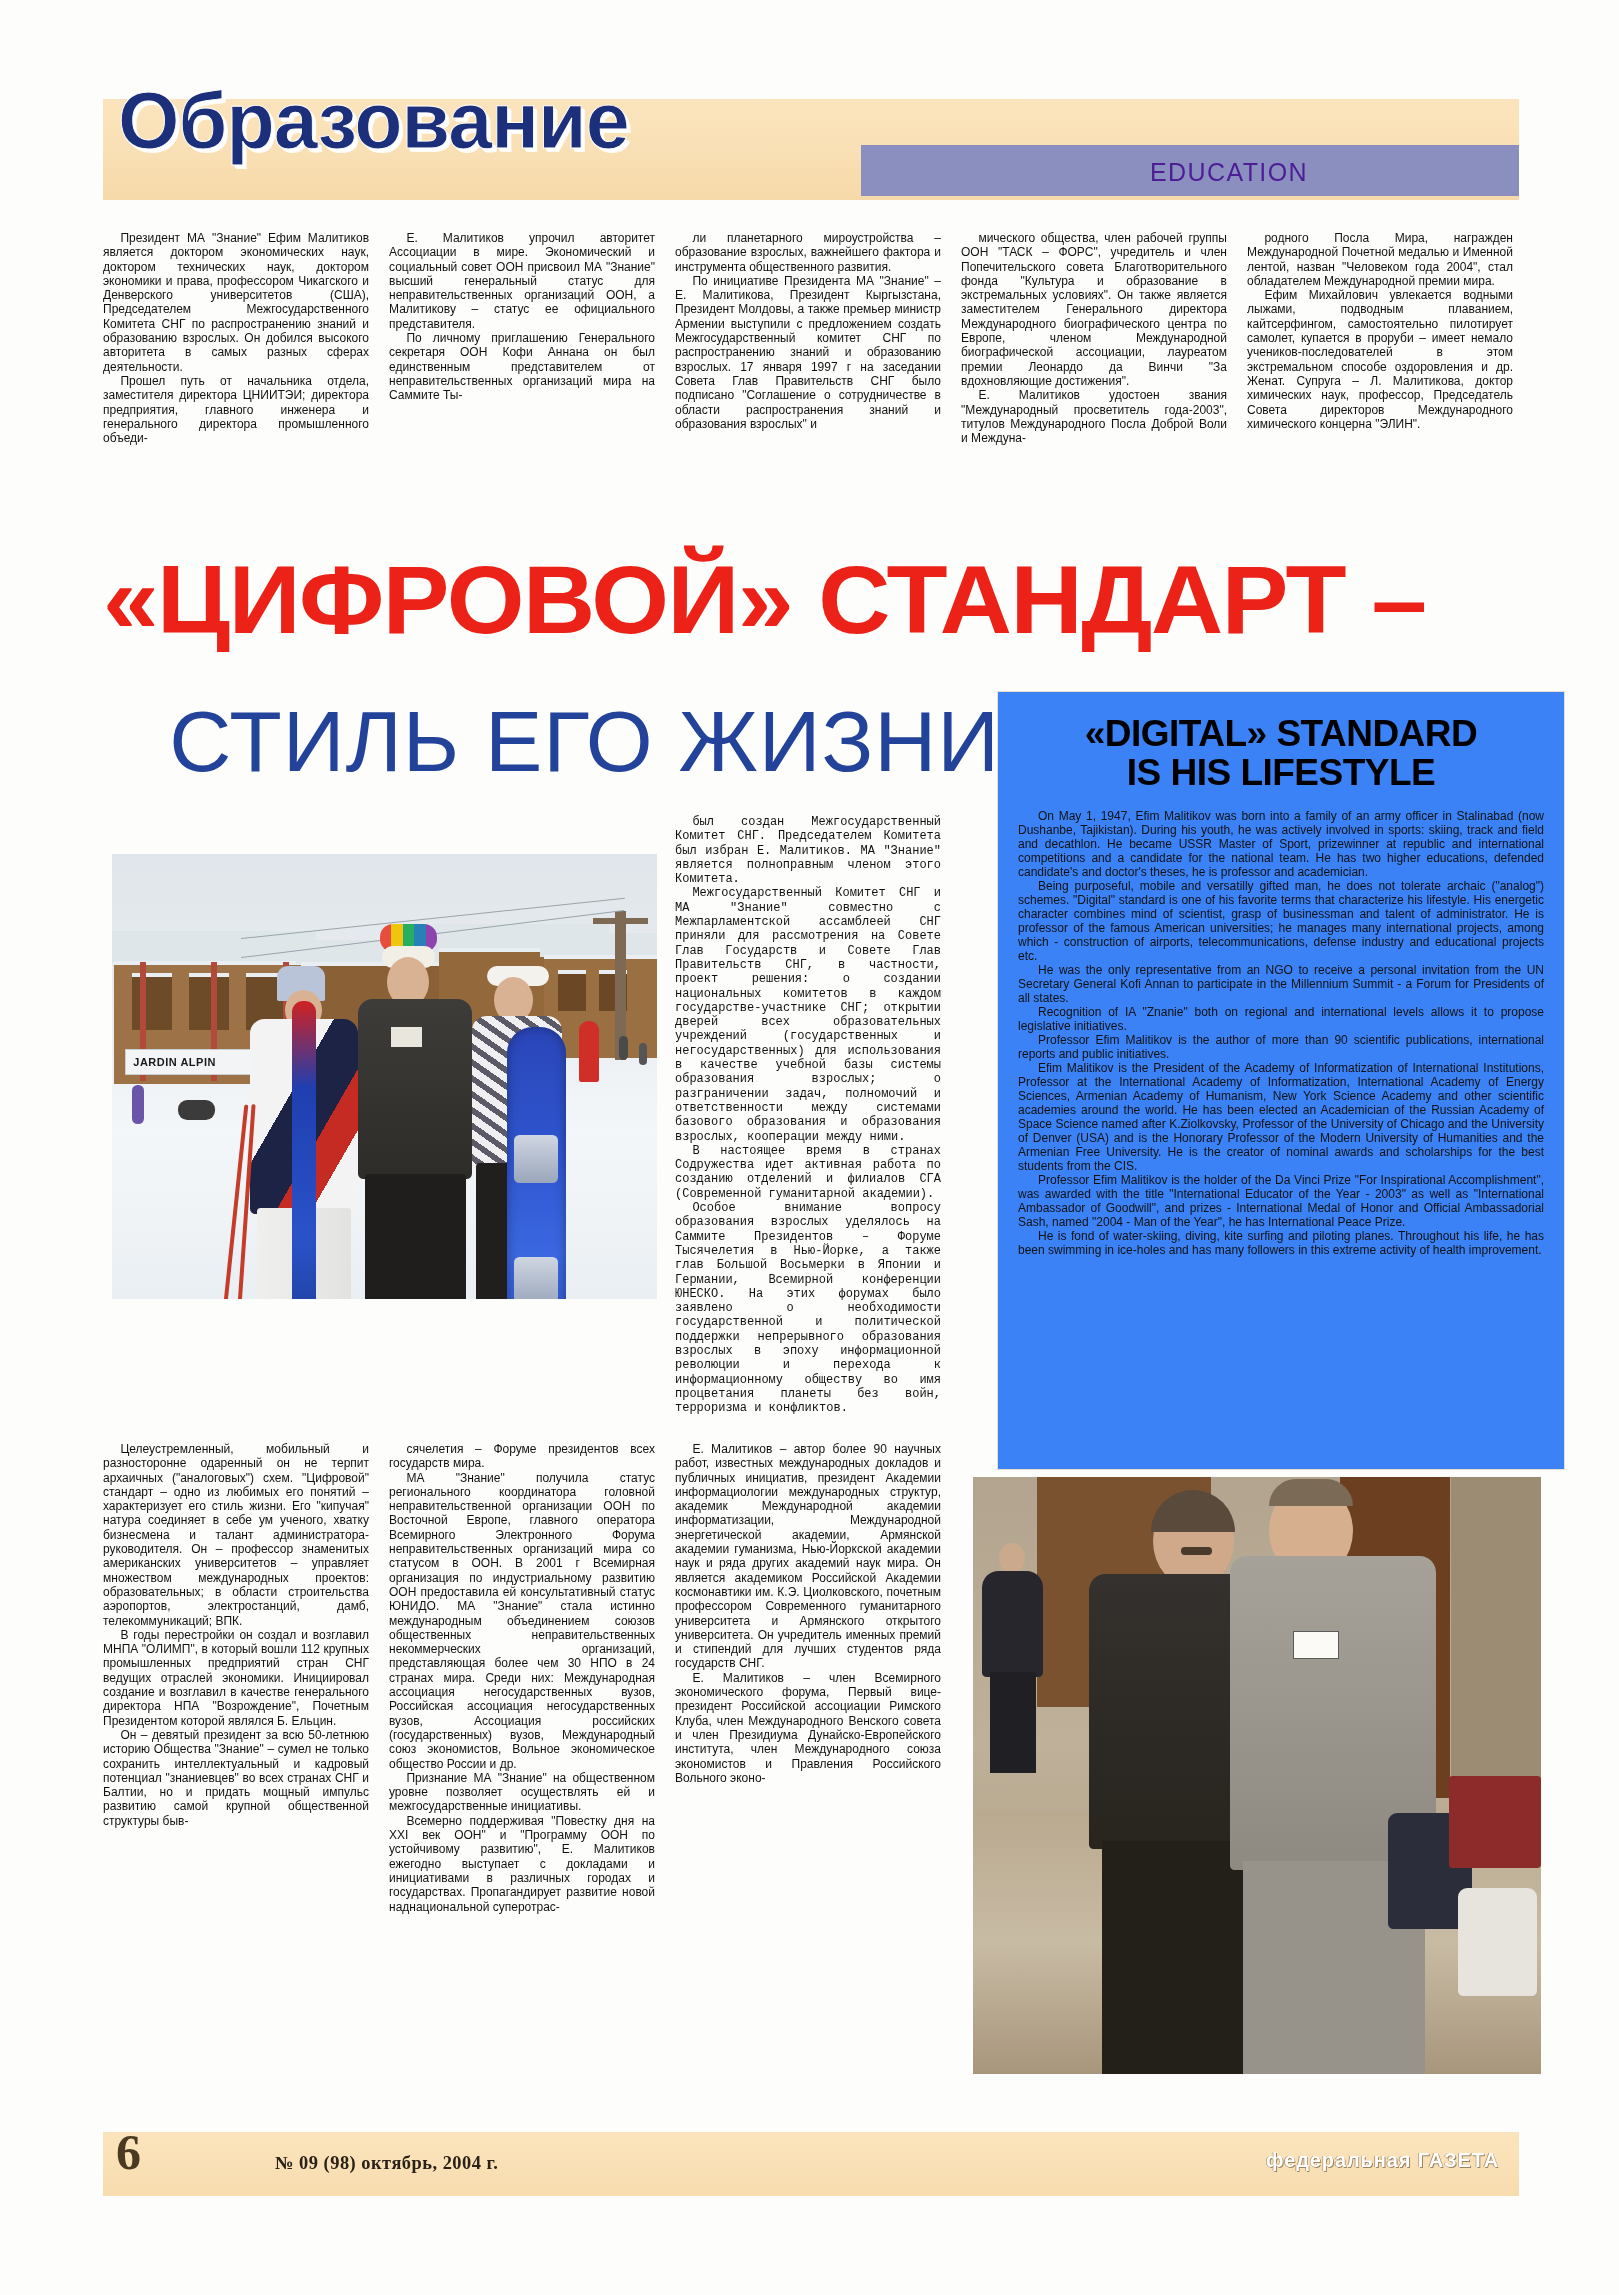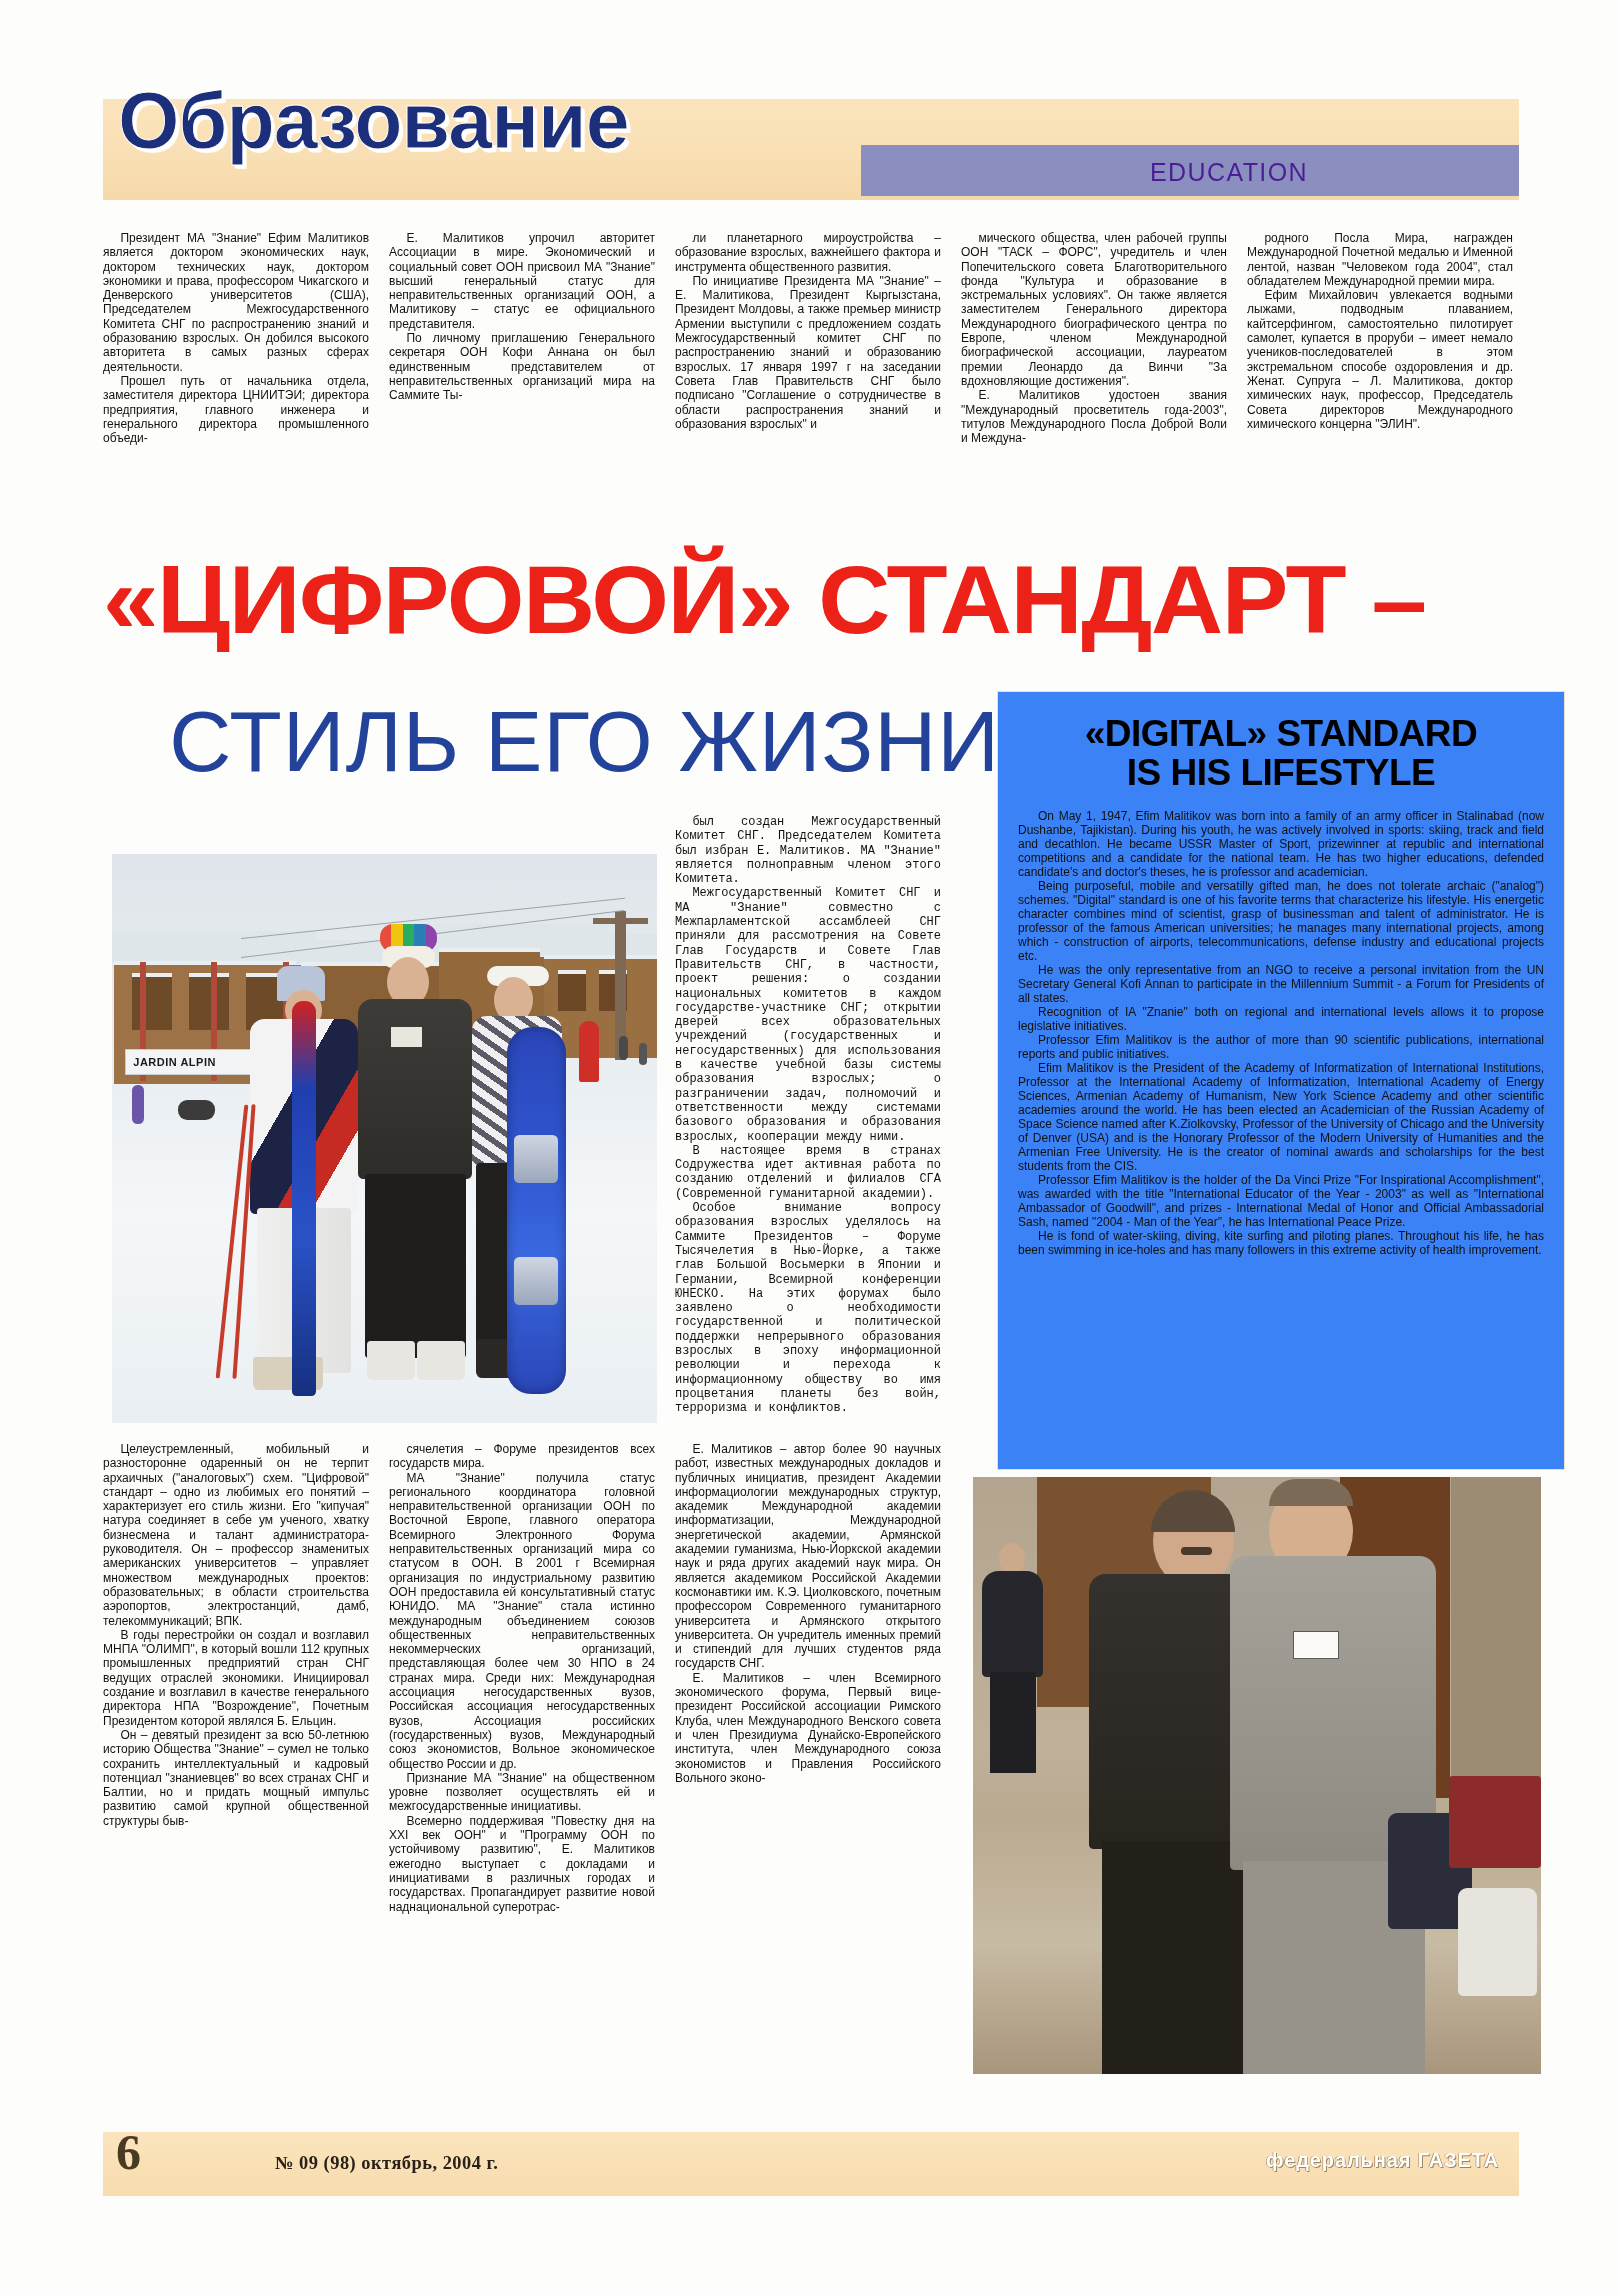--- a/index.html
+++ b/index.html
@@ -82,21 +82,21 @@
     font-size:37px; font-weight:bold; color:#000; text-align:center;
     line-height:39px; letter-spacing:-0.5px; margin:5.5px 0 16.5px 0;
   }
   .eng-box p{
     margin:0; text-align:justify; text-indent:20px;
     font-size:12px; line-height:14px;
   }
 
   
   .photo-ski{
-    position:absolute; left:112px; top:854px; width:545px; height:569px;
+    position:absolute; left:112px; top:854px; width:545px; height:445px;
     overflow:hidden; background:#bef264;
   }
   .photo-men{
     position:absolute; left:973px; top:1477px; width:568px; height:597px;
     overflow:hidden; background:#b9ad97;
   }
 
   
   .botcols{
     position:absolute; left:103px; top:1442px; width:854px; height:634px;

